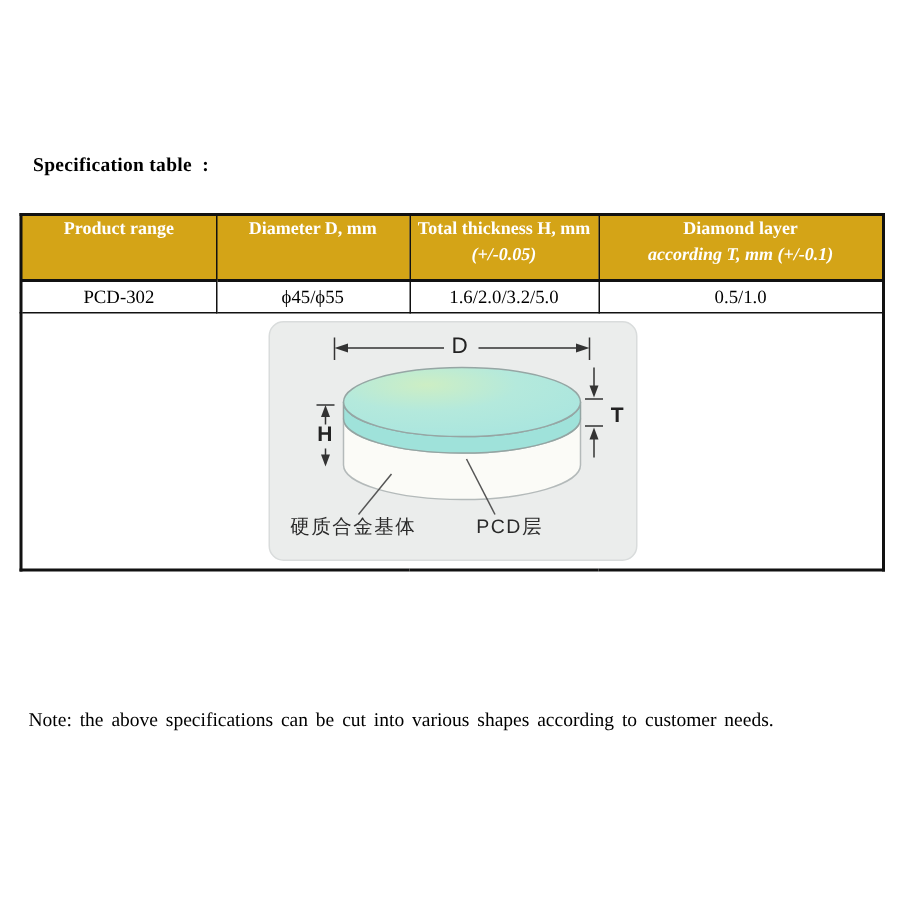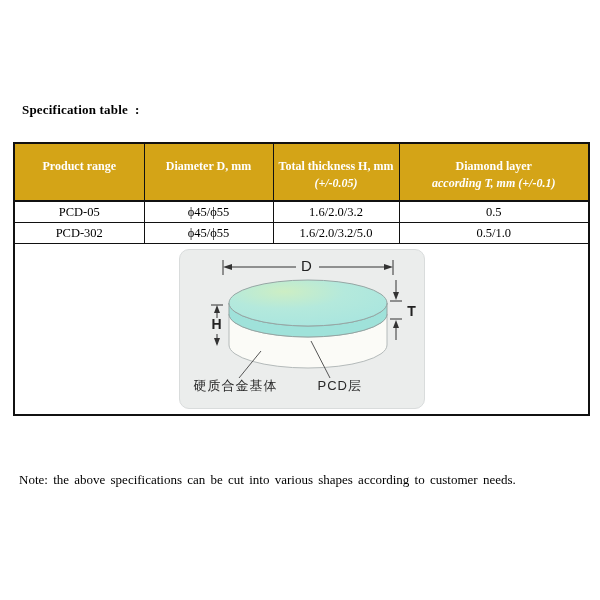--- a/index.html
+++ b/index.html
@@ -12,21 +12,21 @@
     font-size:13px;font-weight:bold;white-space:pre;letter-spacing:.2px;
   }
   table.spec{
     position:absolute;left:13px;top:142px;width:575px;
     border-collapse:collapse;table-layout:fixed;
     border:2px solid #111;
   }
   table.spec th{
     background:var(--header_bg,#D4A417);color:var(--header_text,#fff);
     font-size:12px;font-weight:bold;height:41px;vertical-align:top;
-    padding-top:14px;line-height:17px;
+    padding-top:0;line-height:17px;
     border:1px solid #111;border-bottom:2px solid #111;
   }
   table.spec td{
     border:1px solid #111;text-align:center;font-size:12.5px;
     height:20px;padding:0;line-height:20px;
   }
   table.spec td.diagram-cell{height:170px;vertical-align:middle;line-height:normal;}
   .hline2{display:block;font-style:italic;}
   .card{
     width:246px;height:160px;margin:0 auto;position:relative;
@@ -82,26 +82,20 @@
         <span class="hline2">(+/-0.05)</span>
       </th>
       <th>
         <span>Diamond layer</span>
         <span class="hline2">according T, mm (+/-0.1)</span>
       </th>
     </tr>
   </thead>
   <tbody>
     <tr>
-      <td>PCD-05</td>
-      <td>ϕ45/ϕ55</td>
-      <td>1.6/2.0/3.2</td>
-      <td>0.5</td>
-    </tr>
-    <tr>
       <td>PCD-302</td>
       <td>ϕ45/ϕ55</td>
       <td>1.6/2.0/3.2/5.0</td>
       <td>0.5/1.0</td>
     </tr>
     <tr>
       <td class="diagram-cell" colspan="4">
         <div class="card">
           <svg width="246" height="160" viewBox="0 0 246 160">
             <defs>

